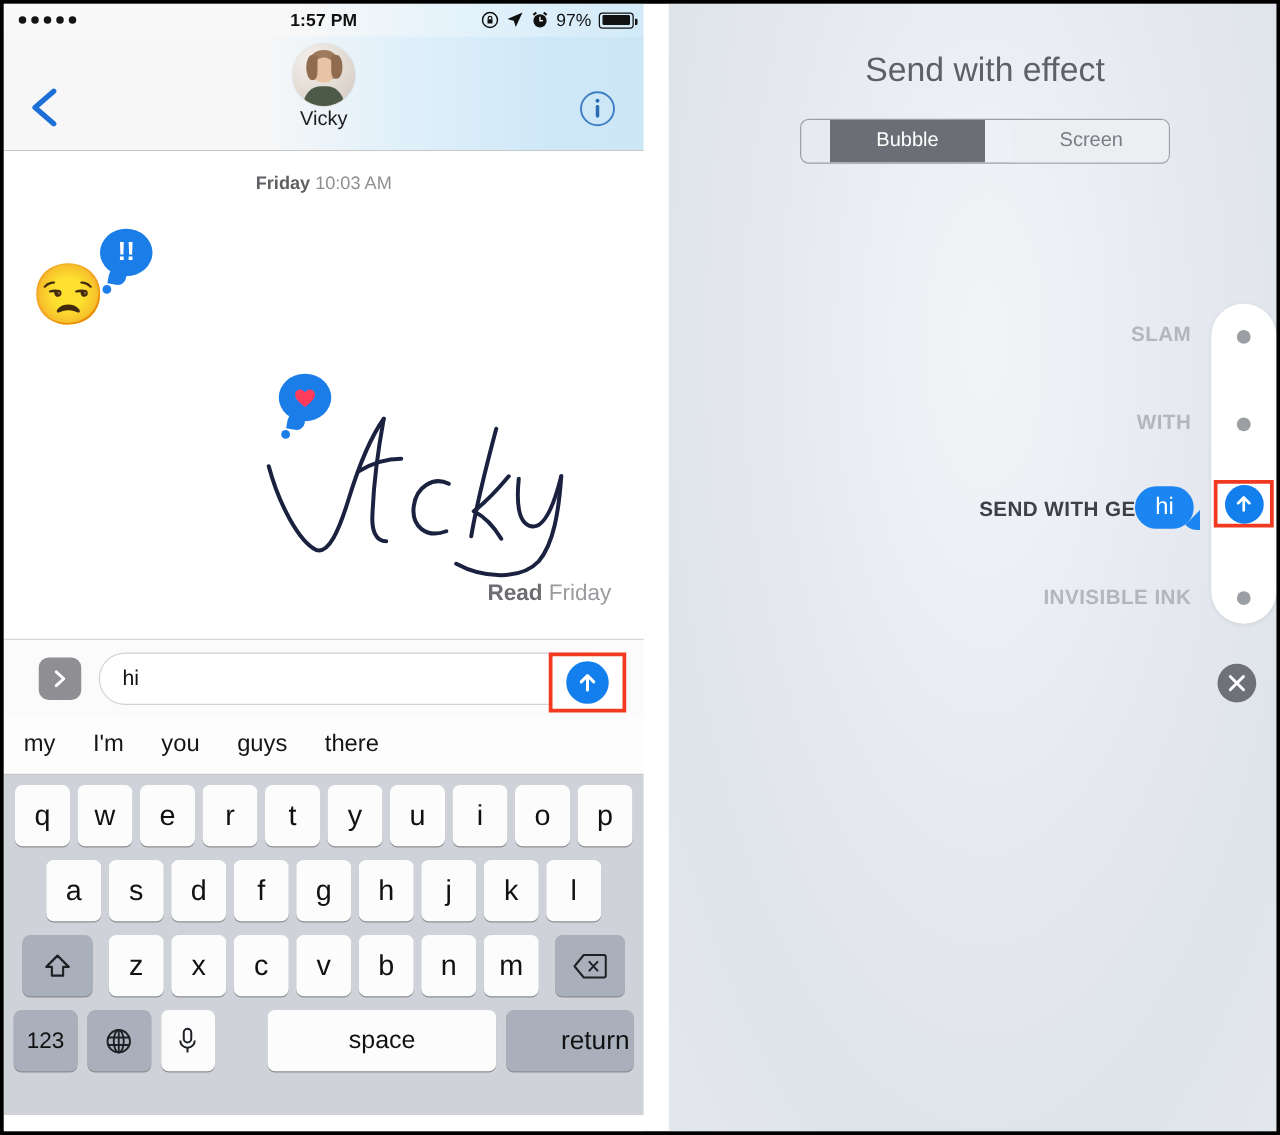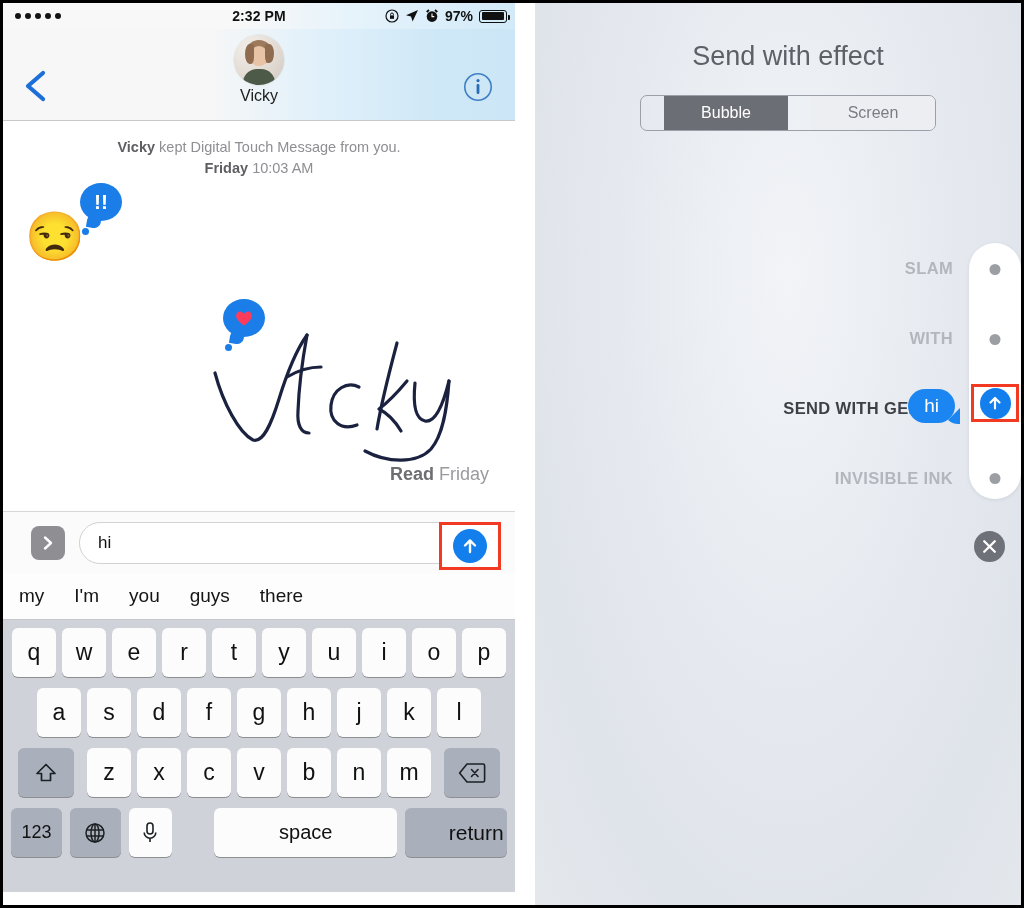--- a/index.html
+++ b/index.html
@@ -37,21 +37,21 @@
   .signal-dots i { width:6px;height:6px;border-radius:50%;background:#141414;display:block; }
   #status-time {
     position:absolute; left:0; right:0; text-align:center;
     font-size:14px; font-weight:bold; color:#111; letter-spacing:.1px;
   }
   #status-right {
     position:absolute; right:8px; top:50%; transform:translateY(-50%);
     display:flex; align-items:center; gap:6px;
   }
   #status-right svg { display:block; }
-  #battery-pct { font-size:14px; font-weight:bold; color:#111; }
+  #battery-pct { font-size:14px; font-weight:normal; color:#111; }
   .battery-shell {
     width:28px;height:13px;border:1.5px solid #111;border-radius:3px;
     position:relative; padding:1.5px;
   }
   .battery-shell::after{
     content:""; position:absolute; right:-4px; top:4px; width:2.5px;height:5px;
     background:#111; border-radius:0 1px 1px 0;
   }
   .battery-fill { height:100%; width:97%; background:#111; border-radius:1px; }
 
@@ -273,21 +273,21 @@
   <div id="left-panel">
 
     <div id="status-bar">
       <div class="signal-dots">
         <i></i>
           <i></i>
           <i></i>
           <i></i>
           <i></i>
       </div>
-      <div id="status-time">2:32 PM</div>
+      <div id="status-time">1:57 PM</div>
       <div id="status-right">
         <svg width="14" height="14" viewBox="0 0 14 14">
           <circle cx="7" cy="7" r="6" fill="none" stroke="#111" stroke-width="1.2"></circle>
           <rect x="5" y="6.4" width="4" height="3.4" fill="#111"></rect>
           <path d="M5.6 6.4 V5.4 a1.4 1.4 0 0 1 2.8 0 V6.4" fill="none" stroke="#111" stroke-width="1"></path>
         </svg>
         <svg width="14" height="14" viewBox="0 0 14 14">
           <path d="M13 1 L1 6.2 L6 7.6 L7.6 12.6 Z" fill="#111"></path>
         </svg>
         <svg width="14" height="14" viewBox="0 0 14 14">
@@ -325,23 +325,20 @@
         <svg width="30" height="30" viewBox="0 0 30 30">
           <circle cx="15" cy="15" r="13.2" fill="none" stroke="#3f7fc4" stroke-width="1.6"></circle>
           <circle cx="15" cy="8.6" r="1.6" fill="#2b6cb5"></circle>
           <rect x="13.6" y="12" width="2.8" height="10" rx="1.2" fill="#2b6cb5"></rect>
         </svg>
       </div>
     </div>
 
     <div id="conversation">
 
-      <div class="sys-line">
-        <b>Vicky</b><span> kept Digital Touch Message from you.</span>
-      </div>
       <div class="sys-line">
         <b>Friday</b><span> 10:03 AM</span>
       </div>
 
       <div id="emoji-reaction">
         <div class="emoji-face">😒</div>
         <div class="tap-bubble" style="left:55px; top:0;">
           <div class="bub"></div>
           <div class="glyph">!!</div>
           <div class="dot1"></div>

